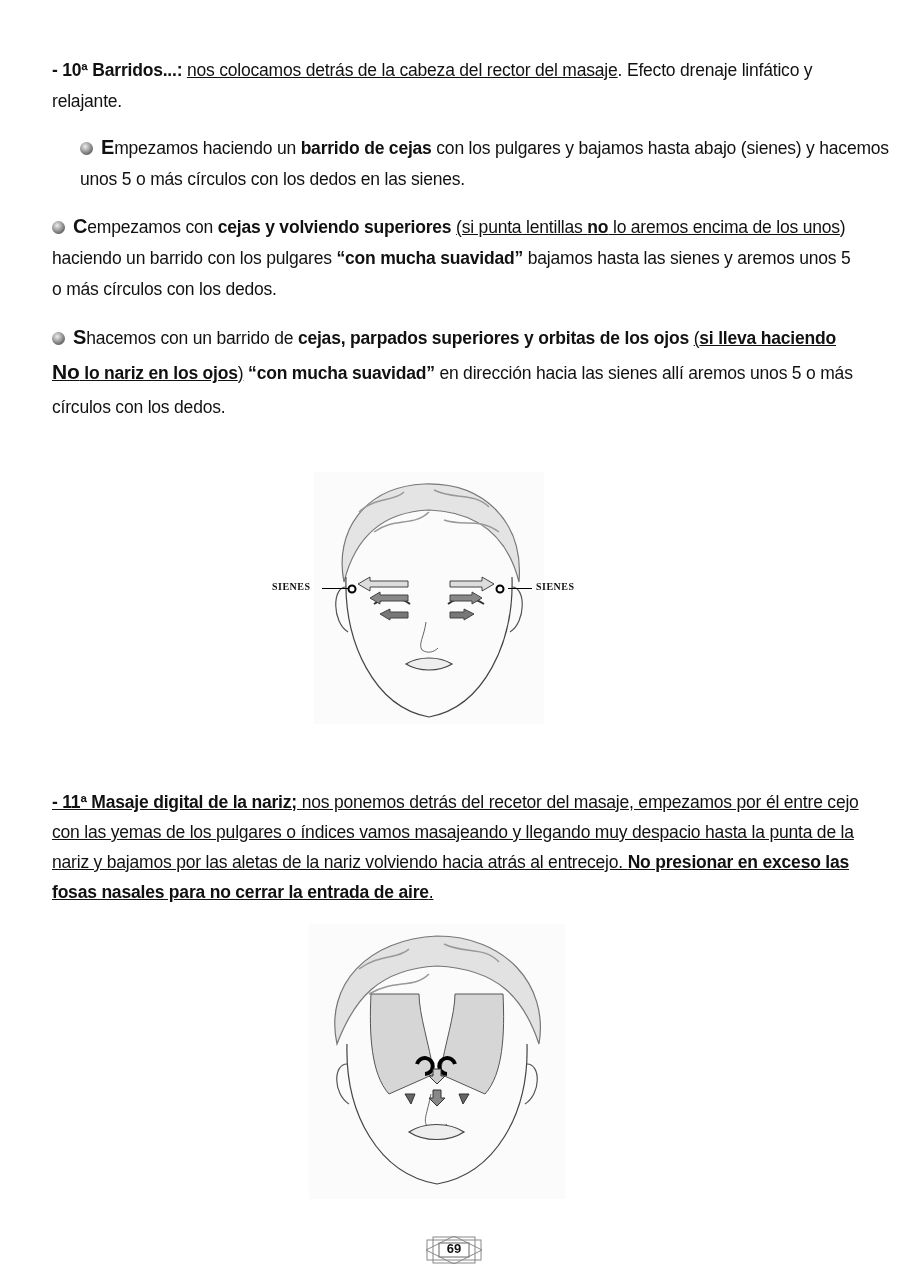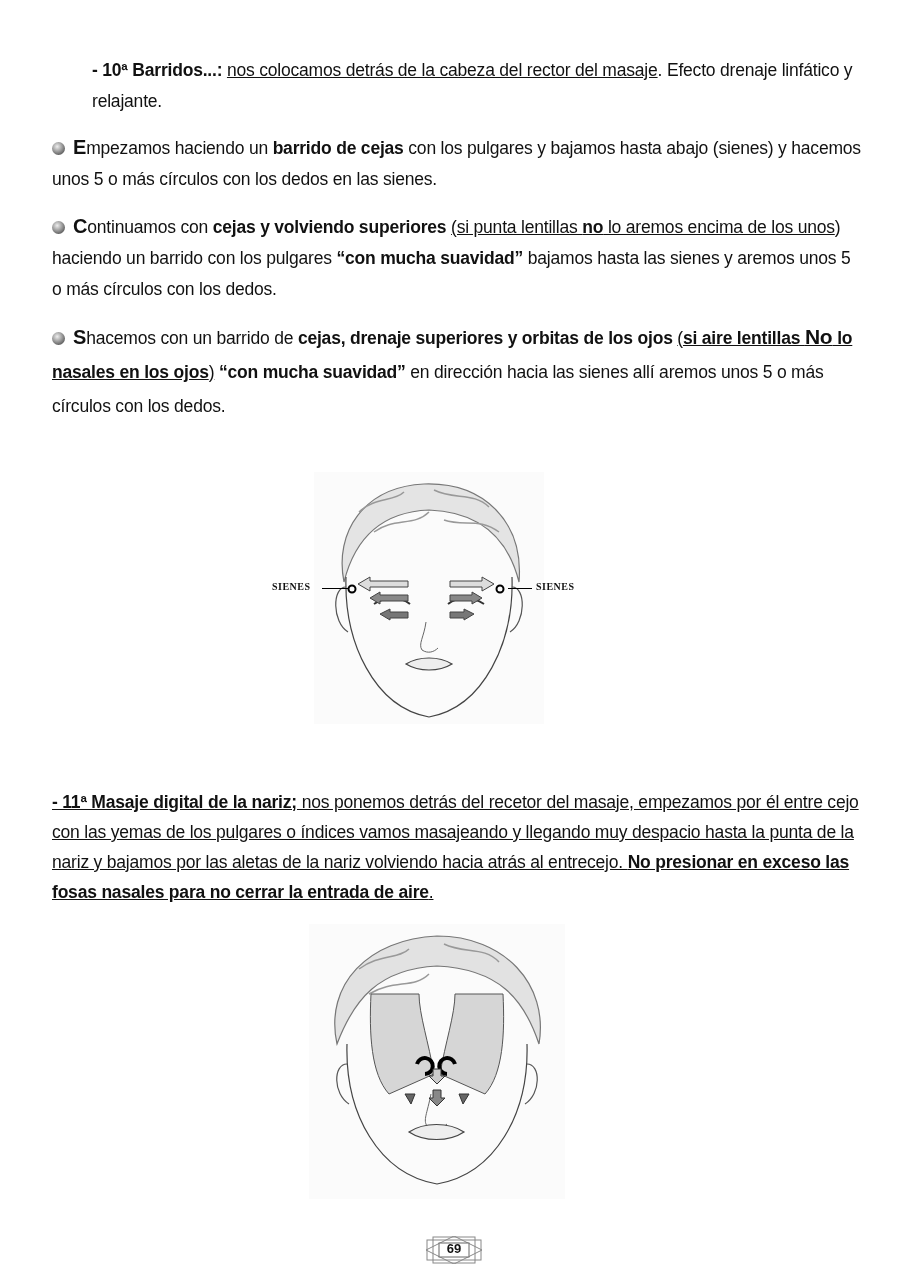--- a/index.html
+++ b/index.html
@@ -12,37 +12,37 @@
             background: radial-gradient(circle at 40% 35%, #eee 0%, #999 45%, #555 80%, #333 100%);
             vertical-align: -1px; margin-right: 8px; }
   .cap { font-weight: bold; font-size: 20px; }
   .fig { position: absolute; background: #fbfbfb; }
   .pagenum { position: absolute; left: 425px; top: 1236px; width: 58px; height: 24px; }
   .pagenum span { position: absolute; left: 0; top: 5px; width: 58px; text-align: center; font-weight: bold; font-size: 13px; }
 </style>
 </head>
 <body>
 
-<div class="para" style="top:55px;margin-left:40px;">
+<div class="para" style="top:55px;">
   <b>-  </b><b>10ª Barridos...:</b>
   <span class="u">nos colocamos detrás de la cabeza del rector del masaje</span><span>. Efecto drenaje linfático y relajante.</span>
 </div>
 
-<div class="para" style="top:132px;">
+<div class="para" style="top:132px;margin-left:28px;">
   <span class="bullet"></span><span class="cap">E</span><span>mpezamos haciendo un </span><b>barrido de cejas</b><span> con los pulgares y bajamos hasta abajo (sienes) y hacemos unos 5 o más círculos con los dedos en las sienes.</span>
 </div>
 
 <div class="para" style="top:211px;">
-  <span class="bullet"></span><span class="cap">C</span><span>ontinuamos con </span><b>cejas y volviendo superiores</b>
+  <span class="bullet"></span><span class="cap">C</span><span>empezamos con </span><b>cejas y volviendo superiores</b>
   <span class="u"><span>(si punta lentillas </span><b>no</b><span> lo aremos encima de los unos</span></span><span>) haciendo un barrido con los pulgares </span><b>“con mucha suavidad”</b><span>  bajamos hasta las sienes y aremos unos 5 o más círculos con los dedos.</span>
 </div>
 
 <div class="para" style="top:320px; line-height:34px;">
-  <span class="bullet"></span><span class="cap">S</span><span>hacemos con un barrido de </span><b>cejas, drenaje superiores y orbitas de los ojos</b>
-  <span class="u"><span>(</span><b>si aire lentillas </b><b style="font-size:21px;">No</b><b> lo nasales en los ojos</b><span>)</span></span>
+  <span class="bullet"></span><span class="cap">S</span><span>hacemos con un barrido de </span><b>cejas, parpados superiores y orbitas de los ojos</b>
+  <span class="u"><span>(</span><b>si lleva haciendo </b><b style="font-size:21px;">No</b><b> lo nariz en los ojos</b><span>)</span></span>
   <b>“con mucha suavidad”</b><span> en dirección hacia las sienes allí aremos unos 5 o más círculos con los dedos.</span>
 </div>
 
 <div class="fig" style="left:314px; top:472px; width:230px; height:252px;">
   <svg width="230" height="252" viewBox="0 0 230 252">
 
     <path d="M30,110 C20,60 50,15 110,12 C170,10 210,50 205,110 C195,70 170,40 115,38 C65,40 40,70 30,110 Z" fill="#e4e4e4" stroke="#777" stroke-width="1.2"></path>
     <path d="M45,40 C60,25 80,30 90,20 M120,18 C140,28 160,20 175,35 M60,60 C80,45 100,55 115,40 M130,48 C150,55 165,45 185,60" stroke="#999" fill="none" stroke-width="1.5"></path>
 
     <path d="M32,105 C30,170 60,235 115,245 C170,235 200,170 198,105" fill="none" stroke="#444" stroke-width="1.2"></path>

